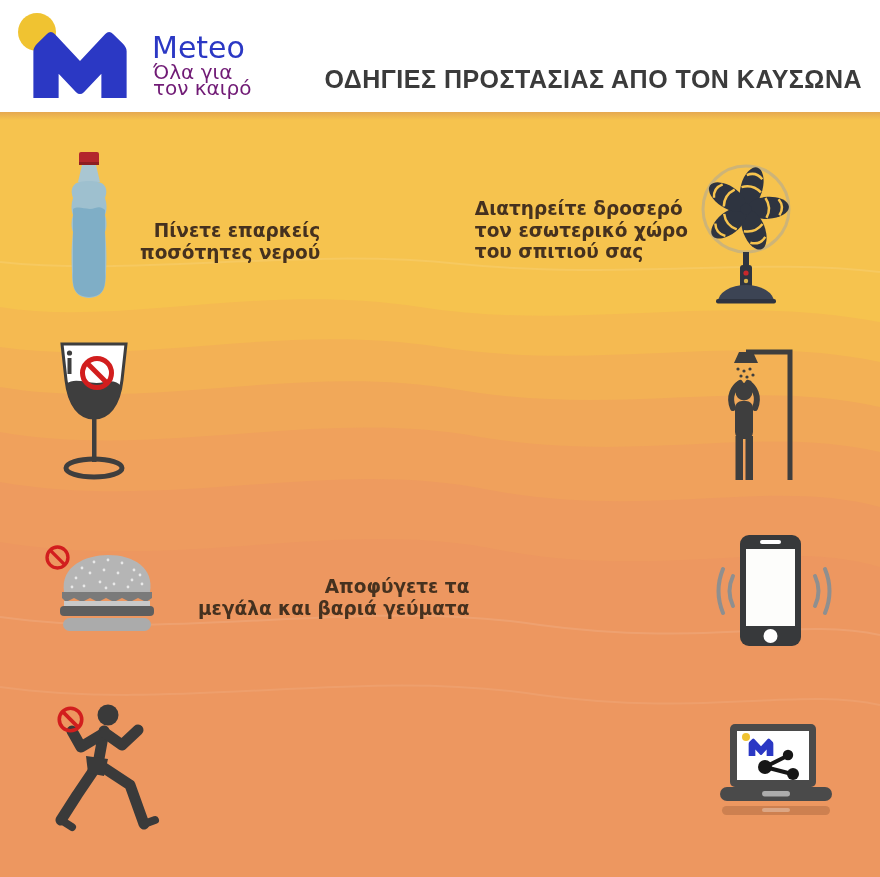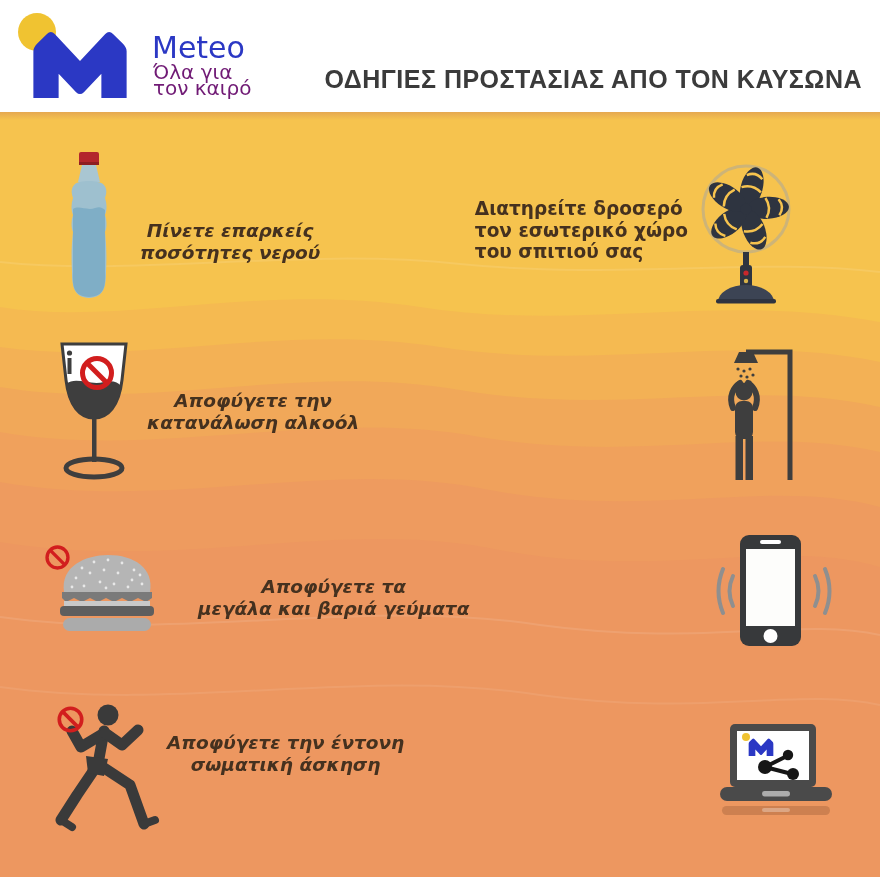--- a/index.html
+++ b/index.html
@@ -22,21 +22,21 @@
   }
   
   .main-bg{position:absolute;left:0;top:112px;width:880px;height:765px;}
   .main-topline{position:absolute;left:0;top:112px;width:880px;height:8px;
     background:linear-gradient(#E5A851,rgba(246,195,78,0));}
   
   .tip-text{
     position:absolute;margin:0;color:#45311F;font-size:18.5px;line-height:21.5px;
     font-weight:600;white-space:pre-line;
   }
-  .t-left{text-align:center;font-style:italic;}
+  .t-left{text-align:right;}
   .t-right{text-align:left;}
   .icon{position:absolute;}
 </style>
 </head>
 <body>
 
 <div class="page">
 
   <svg width="0" height="0" style="position:absolute">
     <defs>
@@ -133,22 +133,20 @@
     <path d="M10,44 C20,36 34,46 48,42 C56,40 62,42 65,46 C61,70 50,78 38,78 C26,78 15,70 11,50 Z" fill="#3E3E3E"></path>
     <rect x="36" y="78" width="4.5" height="44" fill="#3E3E3E"></rect>
     <ellipse cx="38" cy="128" rx="28" ry="9" fill="none" stroke="#3E3E3E" stroke-width="5"></ellipse>
     <circle cx="13.5" cy="13" r="2.6" fill="#3E3E3E"></circle>
     <rect x="11.5" y="18" width="4" height="16" fill="#3E3E3E"></rect>
     <g>
       <circle cx="41" cy="33" r="14.5" fill="none" stroke="#D21E1E" stroke-width="5"></circle>
       <line x1="31" y1="23" x2="51" y2="43" stroke="#D21E1E" stroke-width="5"></line>
     </g>
   </svg>
-  <p class="tip-text t-left" style="left:147px;top:390px">Αποφύγετε την
-κατανάλωση αλκοόλ</p>
 
   <svg class="icon" style="left:716px;top:344px" width="82" height="138" viewBox="0 0 82 138">
     <path d="M74,136 L74,8 L30,8" fill="none" stroke="#3E3E3E" stroke-width="5"></path>
     <path d="M23,8 L37,8 L42,19 L18,19 Z" fill="#3E3E3E"></path>
     <g fill="#3E3E3E">
       <circle cx="22" cy="25" r="1.6"></circle>
         <circle cx="28" cy="27" r="1.6"></circle>
         <circle cx="34" cy="25" r="1.6"></circle>
       <circle cx="25" cy="32" r="1.6"></circle>
         <circle cx="31" cy="33" r="1.6"></circle>
@@ -218,22 +216,20 @@
       <path d="M46,64 L25,95 M25,95 L9,120"></path>
     </g>
     <g stroke="#3A3A3A" stroke-width="8" stroke-linecap="round" fill="none">
       <path d="M92,124 L103,120"></path>
       <path d="M9,120 L20,127"></path>
     </g>
     <circle cx="56" cy="15" r="10.5" fill="#3A3A3A"></circle>
     <path d="M34,56 L56,59 L52,76 L36,73 Z" fill="#3A3A3A"></path>
     <use href="#no-sign" x="4" y="5" width="29" height="29"></use>
   </svg>
-  <p class="tip-text t-left" style="left:167px;top:732px">Αποφύγετε την έντονη
-σωματική άσκηση</p>
 
   <svg class="icon" style="left:718px;top:720px" width="116" height="104" viewBox="0 0 116 104">
     <rect x="12" y="4" width="86" height="63" rx="5" fill="#4A4A4A"></rect>
     <rect x="19" y="11" width="72" height="49" fill="#FFFFFF"></rect>
     <circle cx="28" cy="17" r="4" fill="#F0C331"></circle>
     <use href="#logo-m" x="30" y="18" width="26" height="18"></use>
     <g fill="#161616" stroke="#161616">
       <line x1="47" y1="47" x2="69" y2="36" stroke-width="4"></line>
       <line x1="47" y1="47" x2="74" y2="54" stroke-width="4"></line>
       <circle cx="47" cy="47" r="7" stroke="none"></circle>

